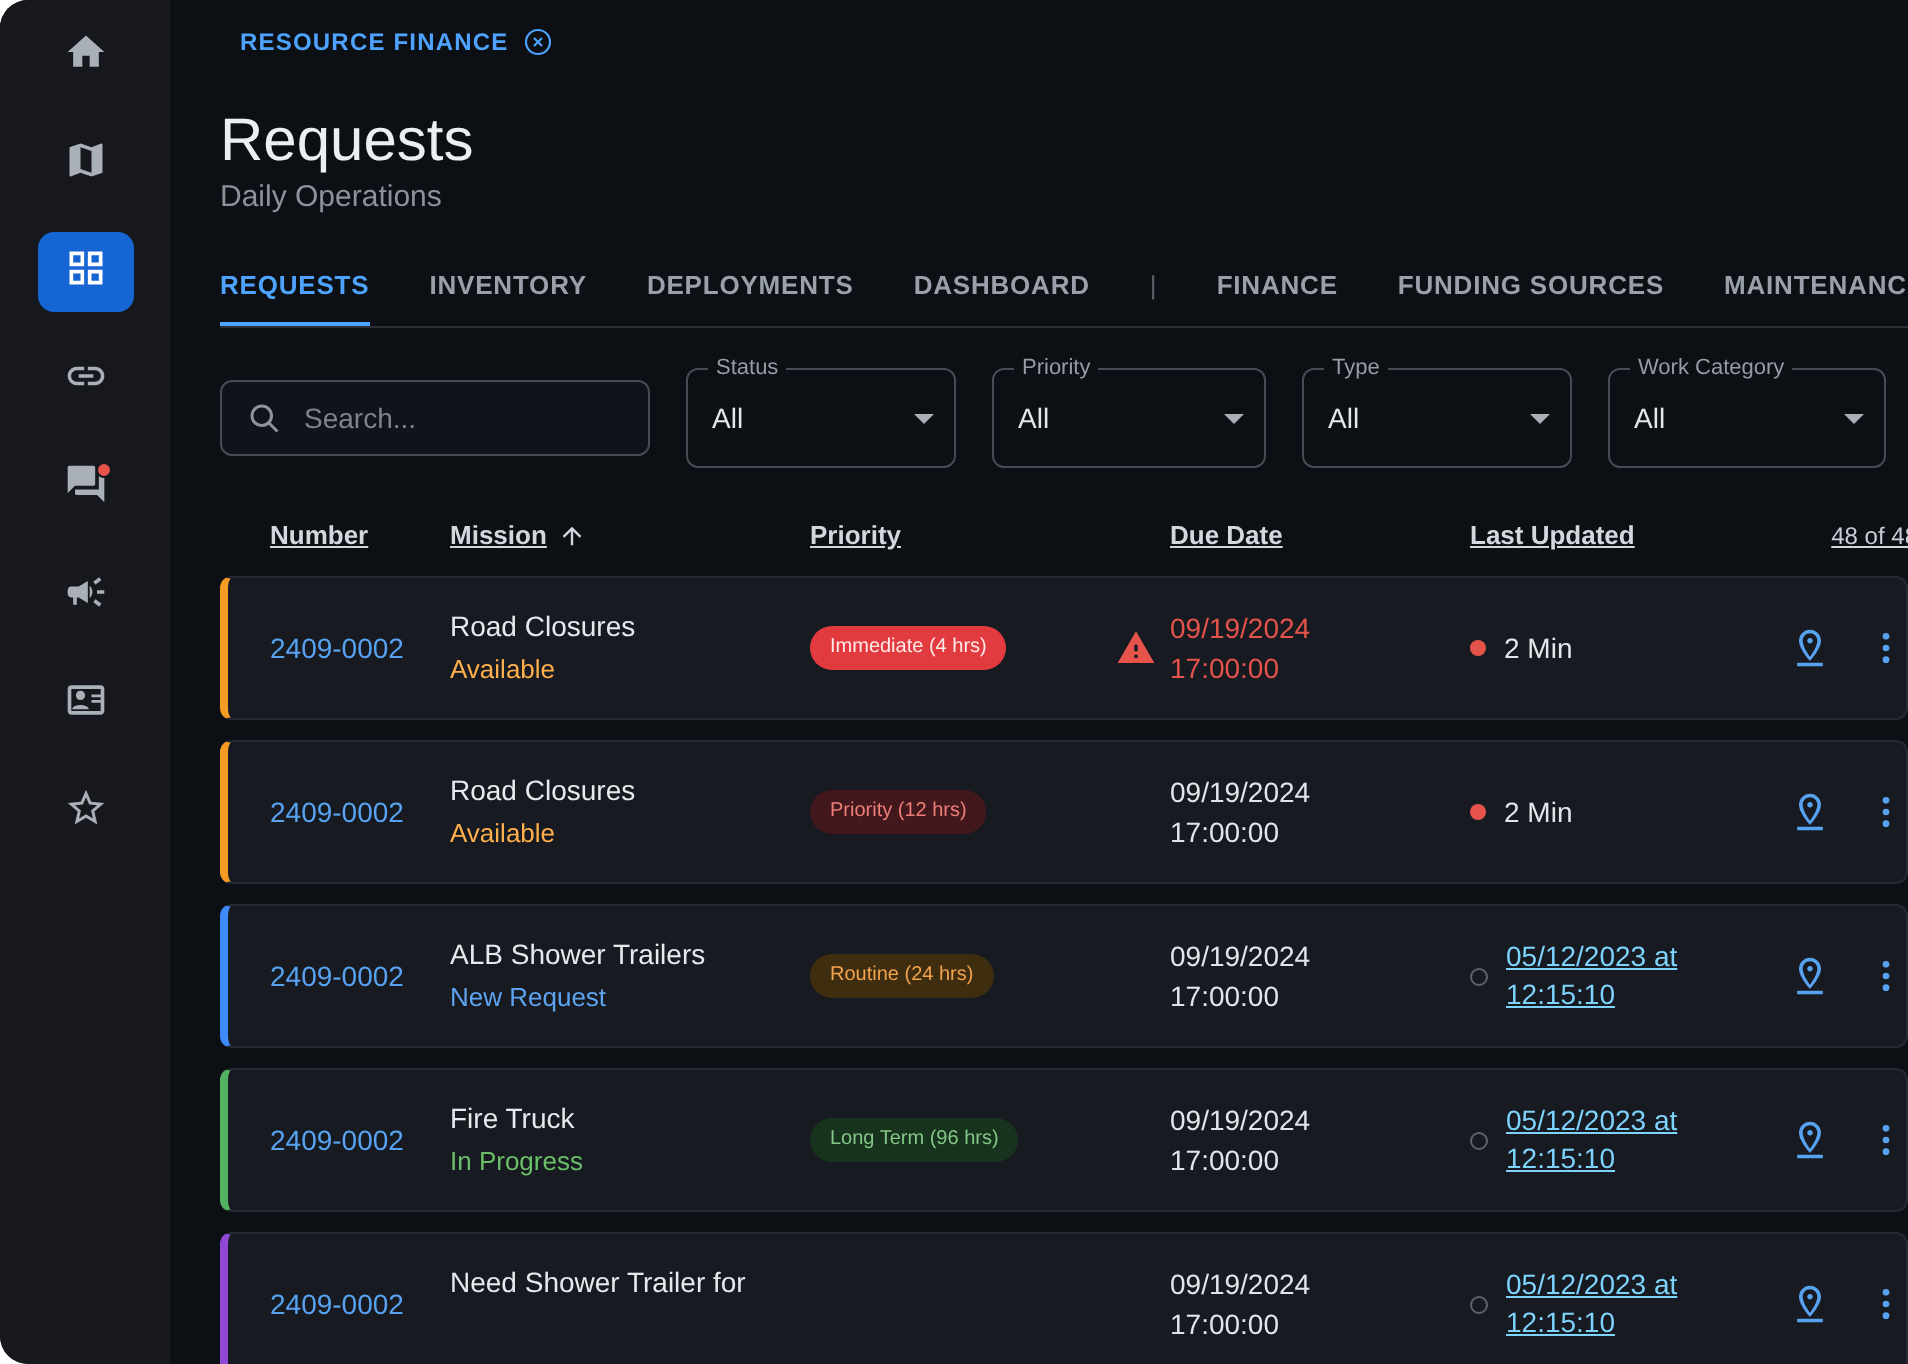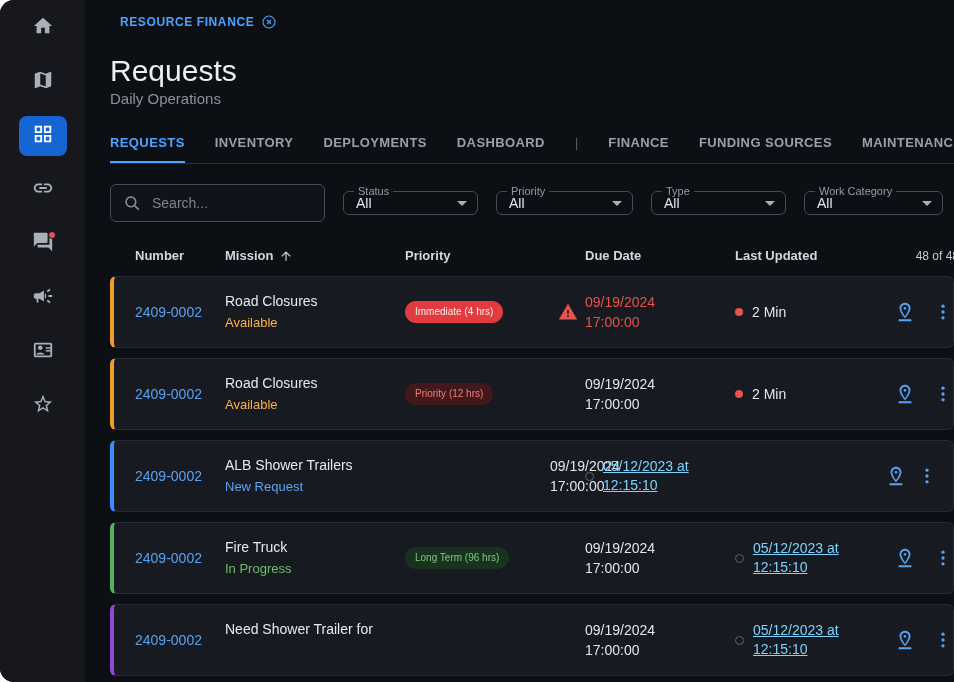--- a/index.html
+++ b/index.html
@@ -64,42 +64,42 @@
     width:215px; height:38px; border:1px solid #454c56; border-radius:6px;
     background:#101319; display:flex; align-items:center; gap:9px; padding:0 12px;
   }
   .search-box svg { width:18px; height:18px; stroke:#8d949e; fill:none; stroke-width:2; flex:0 0 auto; }
   .search-box input {
     background:transparent; border:none; outline:none; width:100%;
     color:#d5d9de; font-size:14px; font-family:inherit;
   }
   .search-box input::placeholder { color:#7d848e; }
   .select {
-    position:relative; height:24px; border:1px solid #454c56; border-radius:6px;
+    position:relative; height:50px; border:1px solid #454c56; border-radius:6px;
     display:flex; align-items:center; padding:0 12px; cursor:pointer; background:#0c0f14;
   }
   .select .flabel {
     position:absolute; top:-7px; left:10px; font-size:11px; color:#959ca6;
     background:#0c0f14; padding:0 4px; line-height:13px;
   }
   .select .value { font-size:14px; color:#e3e6ea; }
   .select .caret { position:absolute; right:10px; width:0; height:0;
     border-left:5px solid transparent; border-right:5px solid transparent;
     border-top:5px solid #aab0b8; }
   .sel-status, .sel-type { width:135px; }
   .sel-priority { width:137px; }
   .sel-workcat { width:139px; }
 
   
   .cols {
     display:grid;
     grid-template-columns:90px 180px 145px 35px 150px 150px 1fr 40px 36px;
     align-items:center;
   }
-  .thead { margin-top:26px; padding-left:25px; font-size:13px; font-weight:bold; color:#d3d8df; }
+  .thead { margin-top:26px; padding-left:25px; font-size:13px; font-weight:bold; color:#d3d8df;text-decoration:underline; }
   .thead .count { grid-column:7 / span 3; text-align:right; font-size:12px; font-weight:normal; color:#c9ced6; padding-right:2px; }
   .th-mission { display:flex; align-items:center; gap:6px; }
   .th-mission svg { width:14px; height:14px; fill:#d3d8df; }
 
   .rows { margin-top:13px; display:flex; flex-direction:column; gap:10px; }
   .row {
     background:#171a20; border:1px solid #262b33; border-radius:6px;
     border-left:4px solid var(--accent,#888); height:72px; padding-left:21px;
     cursor:pointer;
   }
@@ -309,20 +309,21 @@
             </svg>
           </div>
       </div>
 
       <div class="row cols" style="--accent: #3d8bfd;">
         <div class="cell-num">2409-0002</div>
         <div>
           <div class="m-title">ALB Shower Trailers</div>
           <div class="m-status" style="color: rgb(94, 163, 240);">New Request</div>
         </div>
+        <div><span class="badge" style="background: rgb(63, 45, 16); color: rgb(242, 164, 77);">Routine (24 hrs)</span></div>
         <div></div>
         <div class="cell-due" style="color: rgb(226, 229, 234);">
           <div>09/19/2024</div>
           <div>17:00:00</div>
         </div>
         <div class="cell-upd">
           <span class="upd-ring"></span>
           <div class="upd-lines">
             <div>05/12/2023 at</div>
             <div>12:15:10</div>

